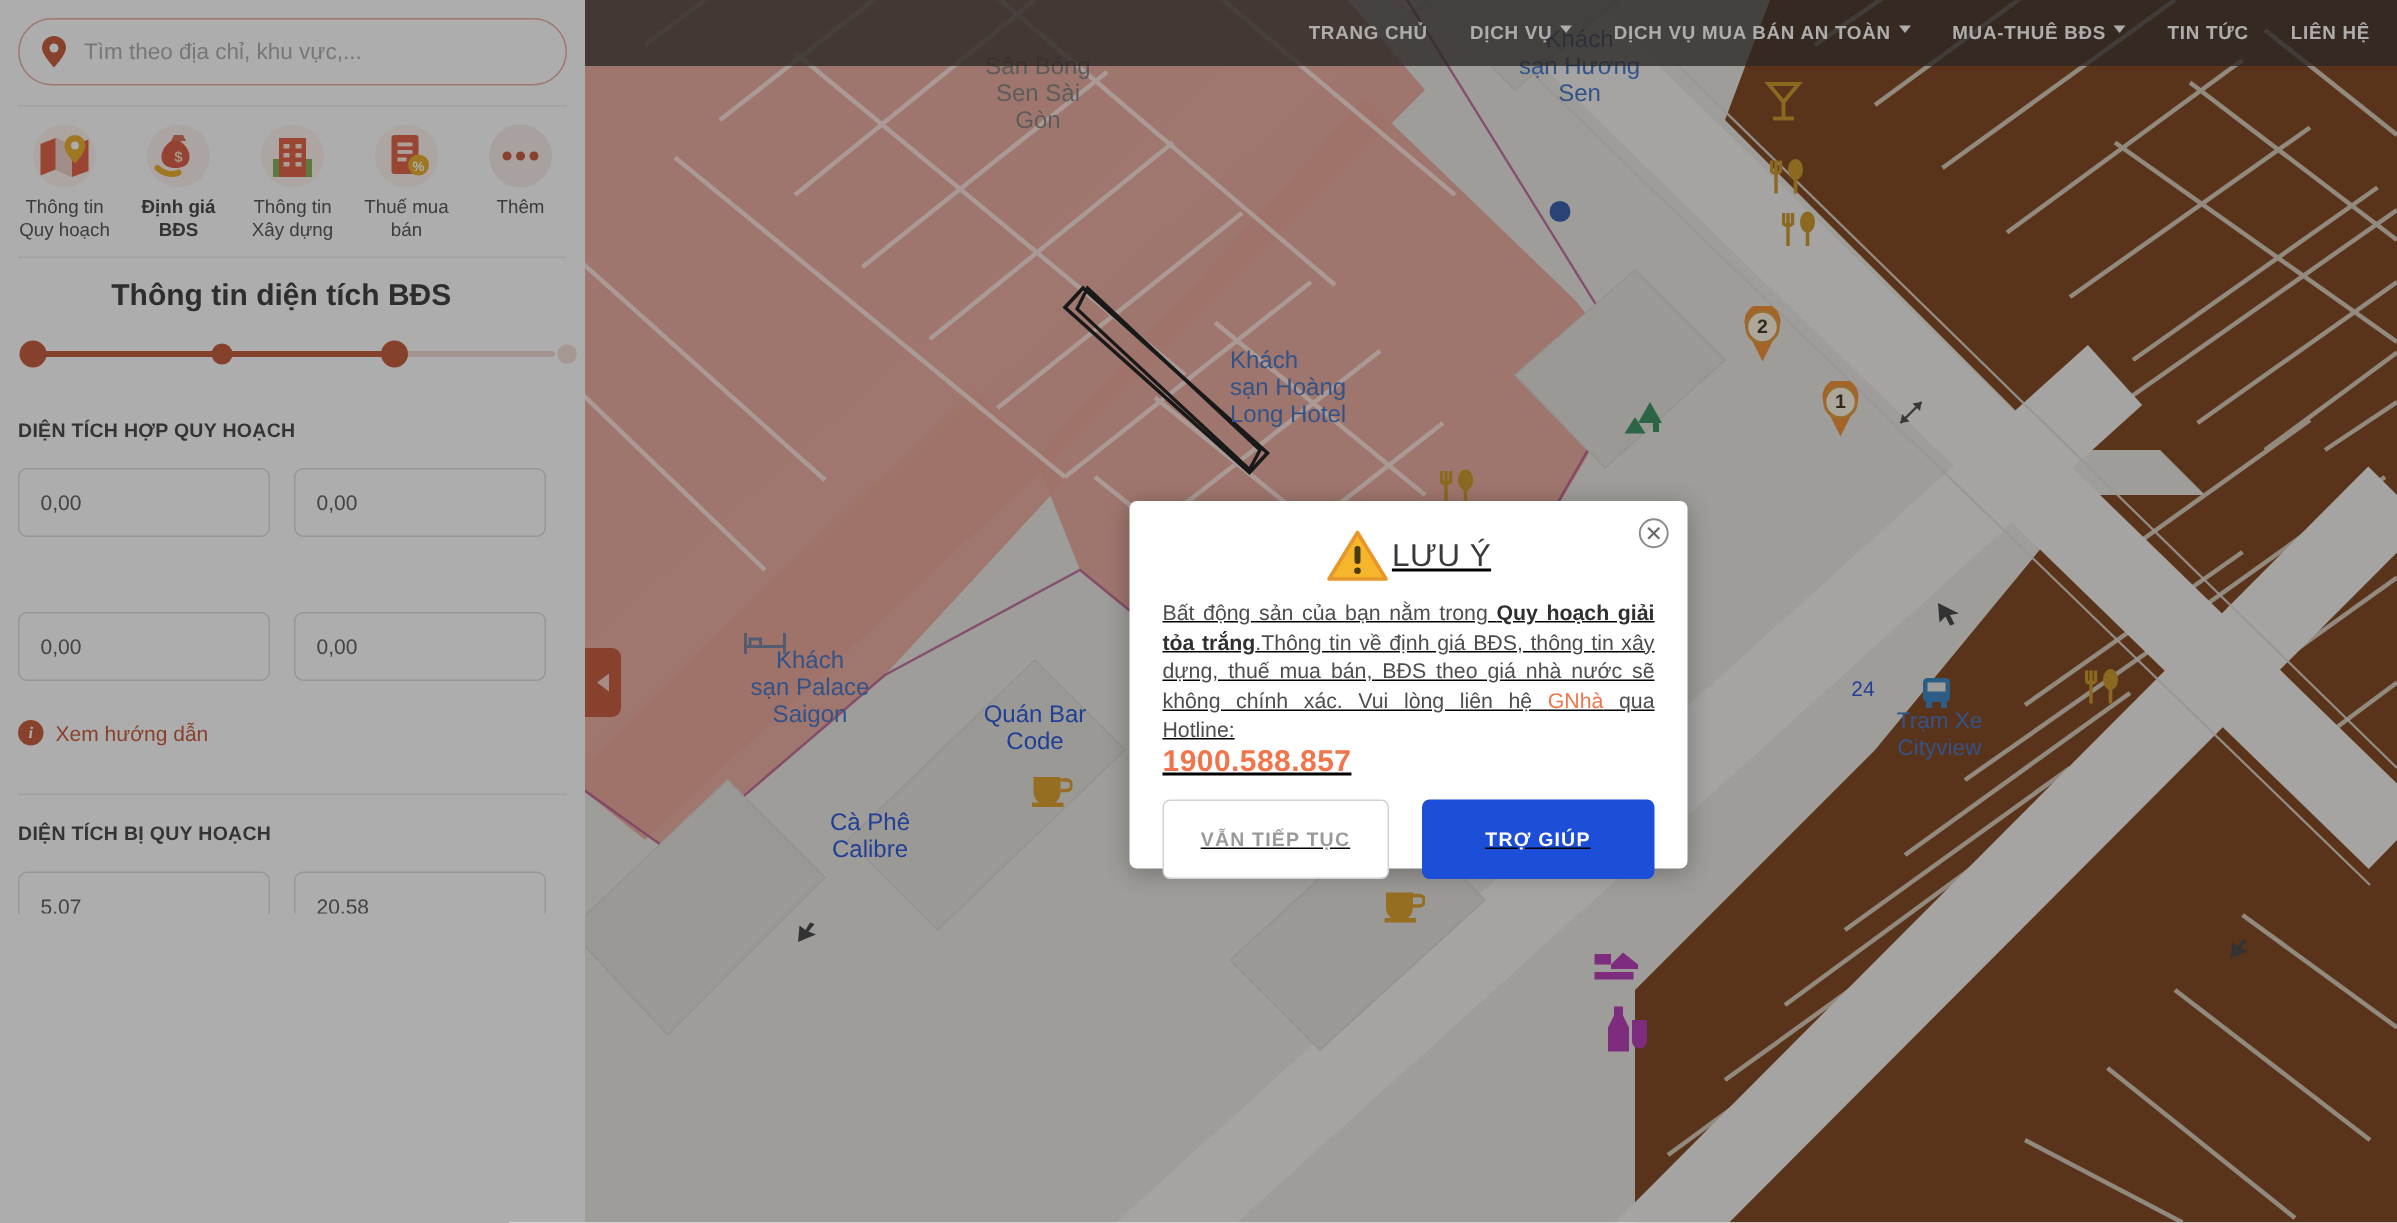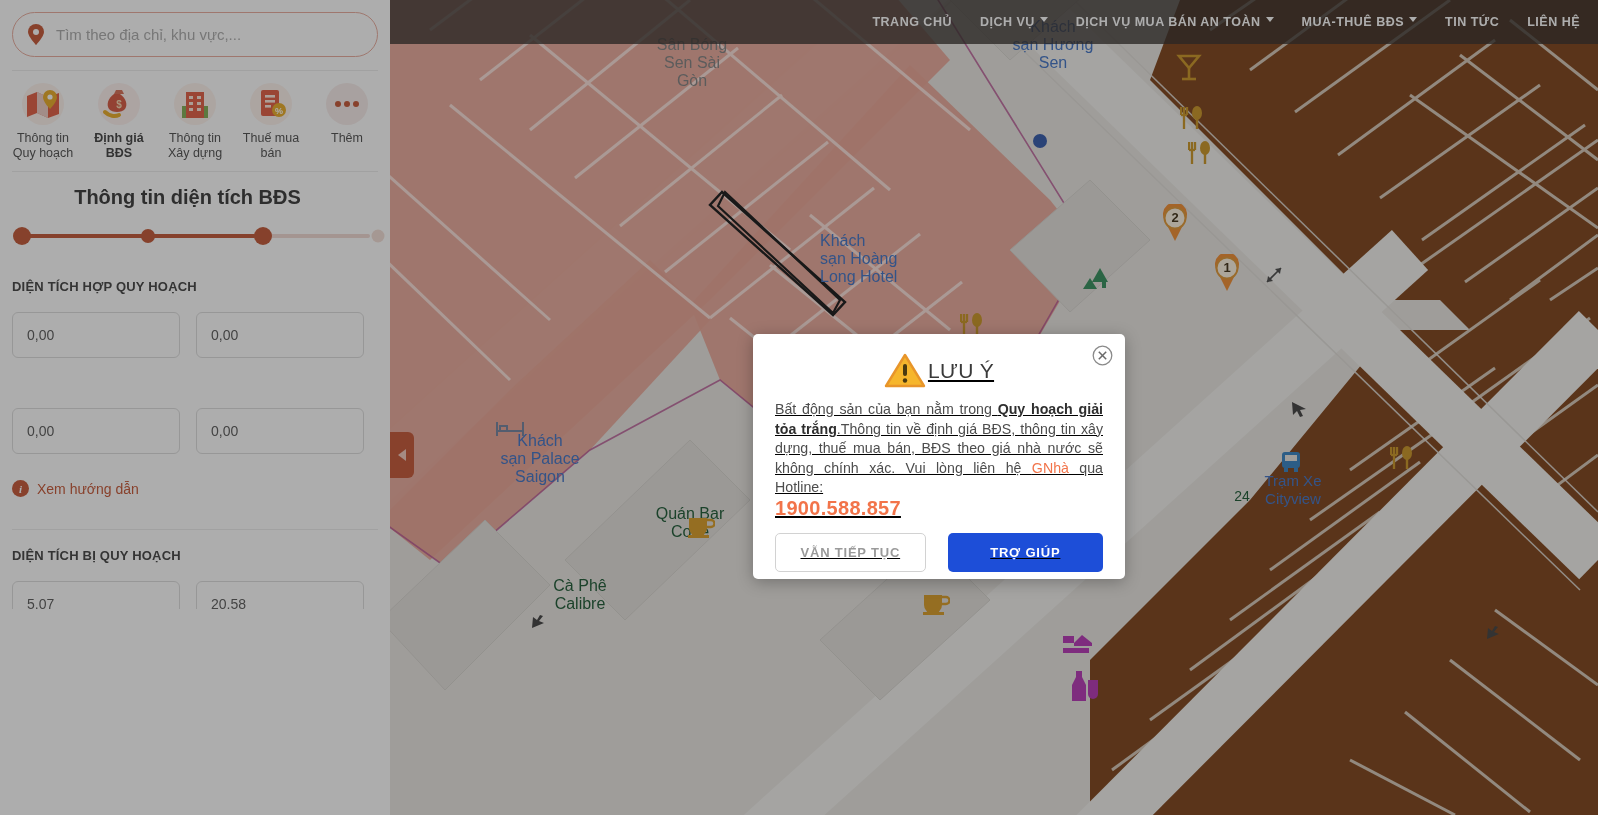--- a/index.html
+++ b/index.html
@@ -133,21 +133,21 @@
     background: #ebe8e4;
   }
   #map-canvas { position: absolute; inset: 0; }
 
   .map-label {
     position: absolute;
     font-size: 15px; line-height: 18px; font-weight: 500;
     text-align: center; pointer-events: none; white-space: pre-line;
   }
   .lbl-blue { color: #3b6fc4; }
-  .lbl-poi  { color: #14532d; margin-top: 37px; }
+  .lbl-poi  { color: #1d4ed8; }
   .lbl-grey { color: #7d7d7d; }
 
   .poi-ico { position: absolute; pointer-events: none; }
 
   
   .marker {
     position: absolute; width: 28px; height: 38px;
     z-index: 8;
   }
   .marker .mnum {
@@ -223,21 +223,21 @@
   .modal-body b { color: #2f2f2f; font-weight: bold; }
   .brand { color: #f2744a; }
   .hotline {
     display: block; color: #f2744a; font-size: 20px; font-weight: bold;
     letter-spacing: .3px; margin-top: 1px;
   }
   .modal-actions {
     display: flex; gap: 22px; margin-top: 15px;
   }
   .btn {
-    height: 39px; border-radius: 5px;
+    height: 53px; border-radius: 5px;
     display: flex; align-items: center; justify-content: center;
     font-size: 13px; font-weight: bold; letter-spacing: .8px;
     cursor: pointer;
   }
   .btn-ghost {
     width: 155px; border: 1px solid #d2d2d2; background: #fff; color: #9a9a9a;
   }
   .btn-primary {
     width: 160px; background: #1d4ed8; color: #fff; border: none;
   }

